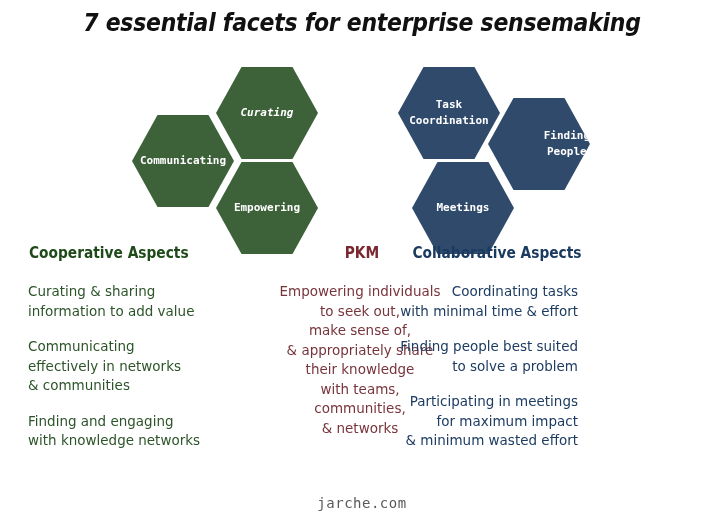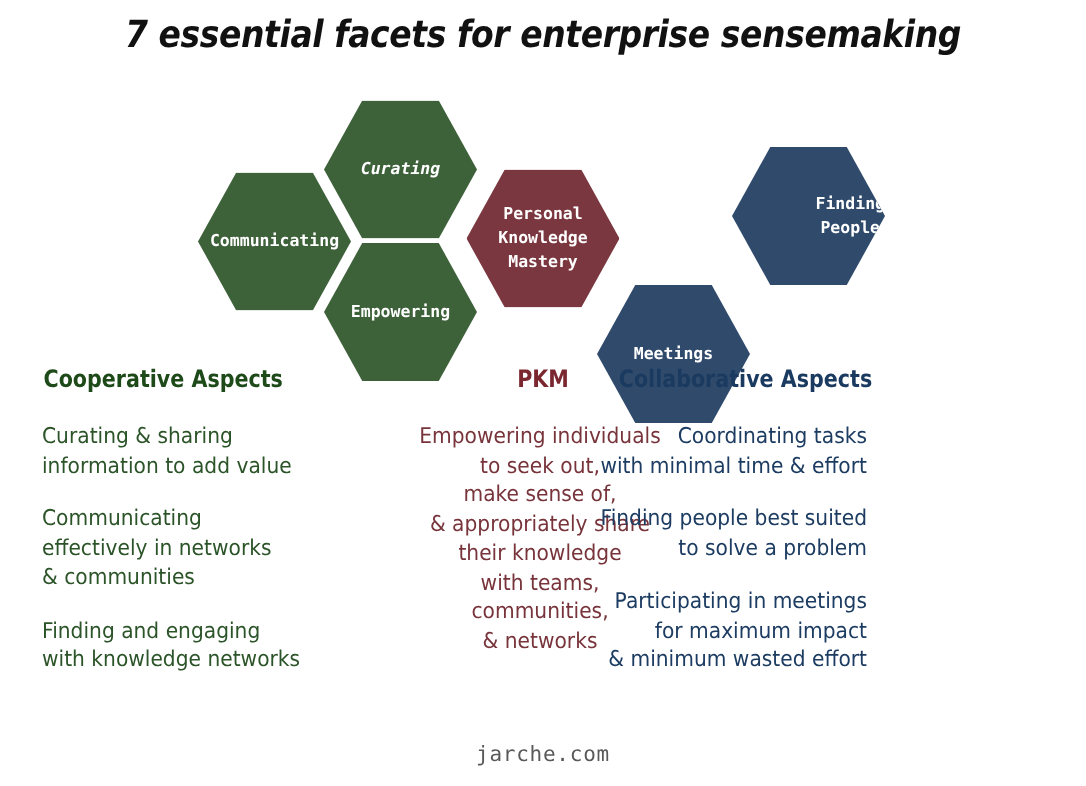--- a/index.html
+++ b/index.html
@@ -71,21 +71,21 @@
   .hex.green  { background: #3d6139; }
   .hex.blue   { background: #2f4a6b; }
   .hex.maroon { background: #7a373f; }
 
   
   #hex-communicating    { left: 132px; top: 63px;  }
   #hex-curating         { left: 216px; top: 15px;  }
   #hex-networking       { left: 216px; top: 110px; }
   #hex-pkm              { left: 311px; top: 61px;  }
   #hex-task             { left: 398px; top: 15px;  }
-  #hex-meetings         { left: 398px; top: 110px; margin-top: 28px; }
+  #hex-meetings         { left: 412px; top: 110px; }
   #hex-finding-people   { left: 488px; top: 46px; justify-content: flex-end;  }
 
   
   .col-heading {
     position: absolute;
     top: 243px;
     font-family: "DejaVu Sans", sans-serif;
     font-size: 16px;
     font-weight: bold;
     transform: scaleX(0.86);
@@ -170,26 +170,25 @@
     </div>
 
     <div class="hex green" id="hex-curating">
       <span class="hex-label" style="white-space: pre-line; font-style: italic;">Curating</span>
     </div>
 
     <div class="hex green" id="hex-networking">
       <span class="hex-label" style="white-space: pre-line;">Empowering</span>
     </div>
 
-    <div class="hex maroon" id="hex-pkm">
-      <span class="hex-label" style="white-space: pre-line;">Personal
-Knowledge
-Mastery</span>
-    </div>
-
+
+    <div class="hex blue" id="hex-task">
+      <span class="hex-label" style="white-space: pre-line;">Task
+Coordination</span>
+    </div>
 
     <div class="hex blue" id="hex-meetings">
       <span class="hex-label" style="white-space: pre-line;">Meetings</span>
     </div>
 
     <div class="hex blue" id="hex-finding-people">
       <span class="hex-label" style="white-space: pre-line;">Finding
 People</span>
     </div>
 

